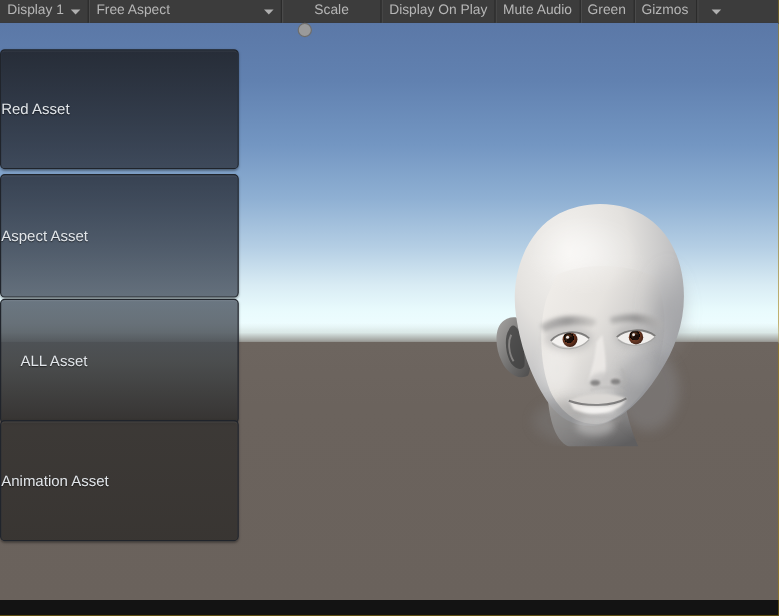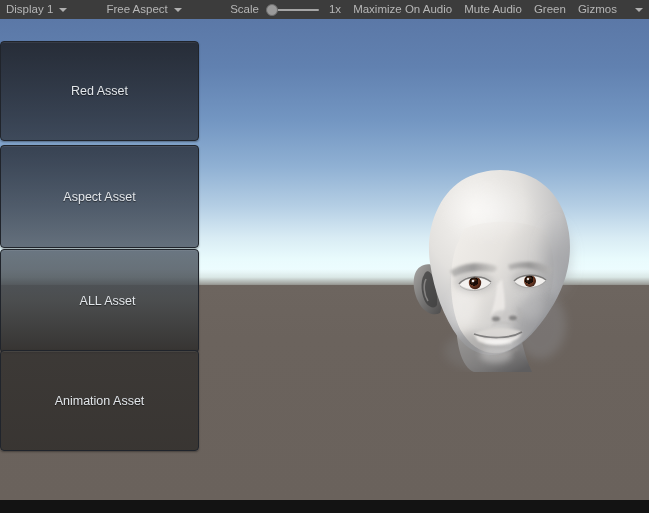--- a/index.html
+++ b/index.html
@@ -36,22 +36,22 @@
   }
   .tb-label{line-height:19px;}
   .caret{
     width:0;height:0;
     border-left:4px solid transparent;
     border-right:4px solid transparent;
     border-top:4px solid #b0b0b0;
     margin-left:6px;
   }
   #tb-display{min-width:52px;}
-  #tb-aspect{flex:0 0 auto;width:148px;justify-content:center;border-radius:7px;}
-  #tb-scale{gap:0;}
+  #tb-aspect{flex:0 0 auto;width:148px;justify-content:space-between;border-radius:7px;}
+  #tb-scale{gap:0;flex-direction:column;}
   .slider{
     display:flex;align-items:center;
     margin-left:7px;margin-right:7px;
     width:56px;height:19px;position:relative;
   }
   .slider-track{
     position:absolute;left:9px;right:3px;top:9px;height:2px;
     background:#a5a5a5;border-radius:1px;
   }
   .slider-knob{
@@ -107,21 +107,21 @@
 
   
   #ui-buttons{
     position:absolute;left:0;top:19px;width:200px;height:420px;
   }
   .gbtn{
     position:absolute;left:0;width:199px;
     border:1px solid #20242b;
     border-radius:4px;
     box-sizing:border-box;
-    display:flex;align-items:center;justify-content:center;
+    display:flex;align-items:center;justify-content:flex-start;
     color:#e2e6ea;
     font-size:12.5px;
     text-shadow:0 1px 1px rgba(0,0,0,0.55);
     background-color:rgba(36,40,48,0.62);
     box-shadow:inset 0 1px 0 rgba(255,255,255,0.07),
                0 1px 2px rgba(0,0,0,0.35);
     cursor:pointer;
     user-select:none;
   }
   #btn-0{top:3px;height:100px;
@@ -159,21 +159,21 @@
       <span class="slider">
         <span class="slider-track"></span>
         <span class="slider-knob"></span>
       </span>
       <span class="tb-label">1x</span>
     </div>
 
     <div class="tb-sep"></div>
 
     <div class="tb-item">
-      <span class="tb-label">Maximize On Audio</span>
+      <span class="tb-label">Display On Play</span>
     </div>
 
     <div class="tb-sep"></div>
 
     <div class="tb-item">
       <span class="tb-label">Mute Audio</span>
     </div>
 
     <div class="tb-sep"></div>
 

